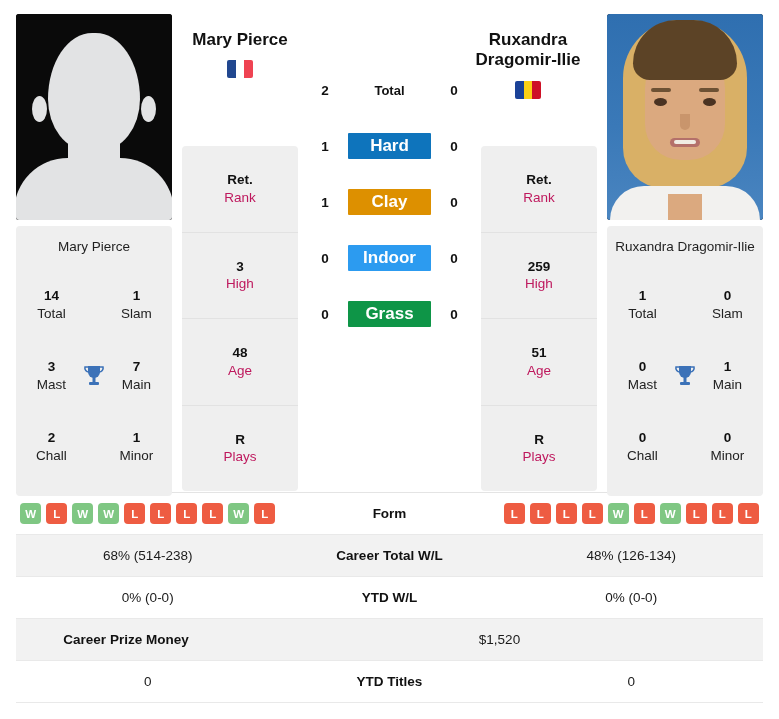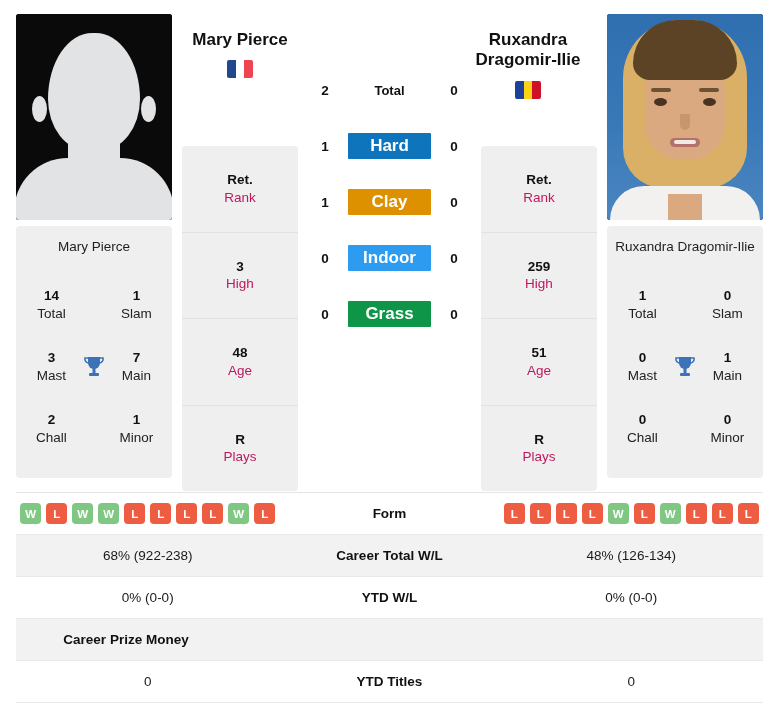--- a/index.html
+++ b/index.html
@@ -176,21 +176,21 @@
     margin-top: 6px;
     line-height: 1.25;
   }
 
   .titles-card {
     background: #efefef;
     border-radius: 0 0 4px 4px;
     padding: 6px 10px 18px 10px;
     display: flex;
     flex-direction: column;
-    gap: 0;
+    gap: 9px;
   }
   .titles-row {
     display: flex;
     align-items: center;
     justify-content: space-between;
     height: 62px;
   }
   .titles-cell {
     flex: 1;
     text-align: center;
@@ -595,33 +595,34 @@
             <div class="badge" style="background: rgb(238, 92, 66);">L</div>
             <div class="badge" style="background: rgb(127, 199, 131);">W</div>
             <div class="badge" style="background: rgb(238, 92, 66);">L</div>
             <div class="badge" style="background: rgb(238, 92, 66);">L</div>
             <div class="badge" style="background: rgb(238, 92, 66);">L</div>
           </div>
       </div>
     </div>
 
     <div class="cmp-row shade">
-      <div class="cmp-left">68% (922-238)</div>
+      <div class="cmp-left">68% (514-238)</div>
       <div class="cmp-mid">Career Total W/L</div>
       <div class="cmp-right">48% (126-134)</div>
     </div>
 
     <div class="cmp-row plain">
       <div class="cmp-left">0% (0-0)</div>
       <div class="cmp-mid">YTD W/L</div>
       <div class="cmp-right">0% (0-0)</div>
     </div>
 
     <div class="cmp-row shade">
       <div class="cmp-mid">Career Prize Money</div>
+      <div class="cmp-right">$1,520</div>
     </div>
 
     <div class="cmp-row plain">
       <div class="cmp-left">0</div>
       <div class="cmp-mid">YTD Titles</div>
       <div class="cmp-right">0</div>
     </div>
 
   </div>
 

